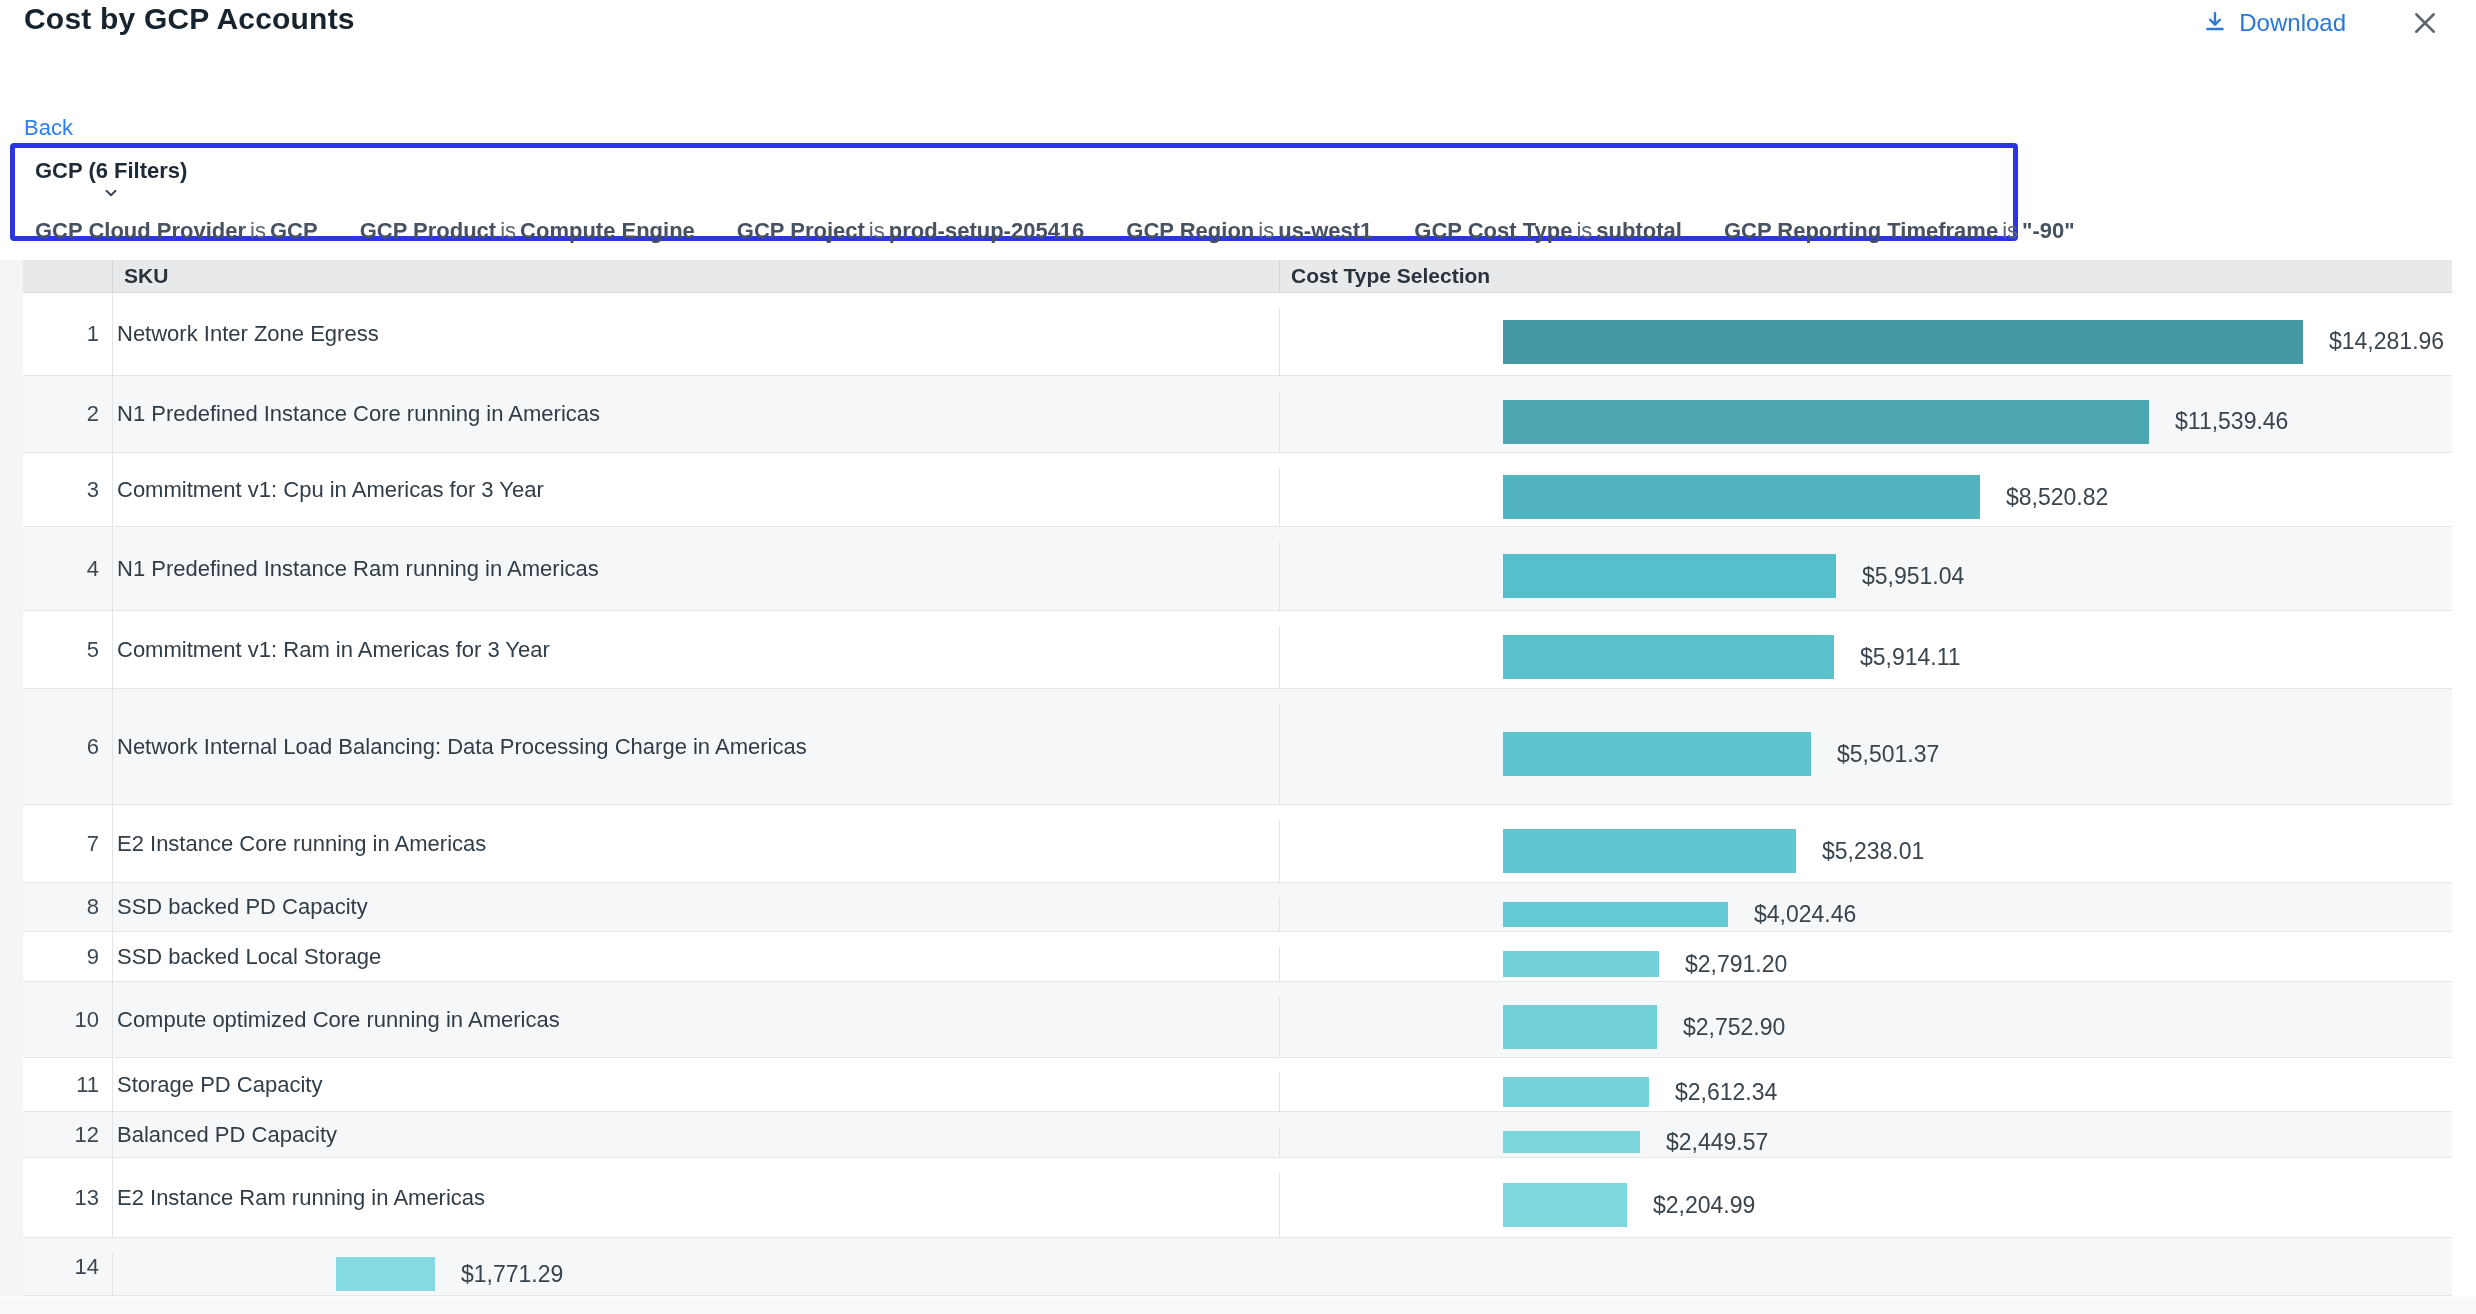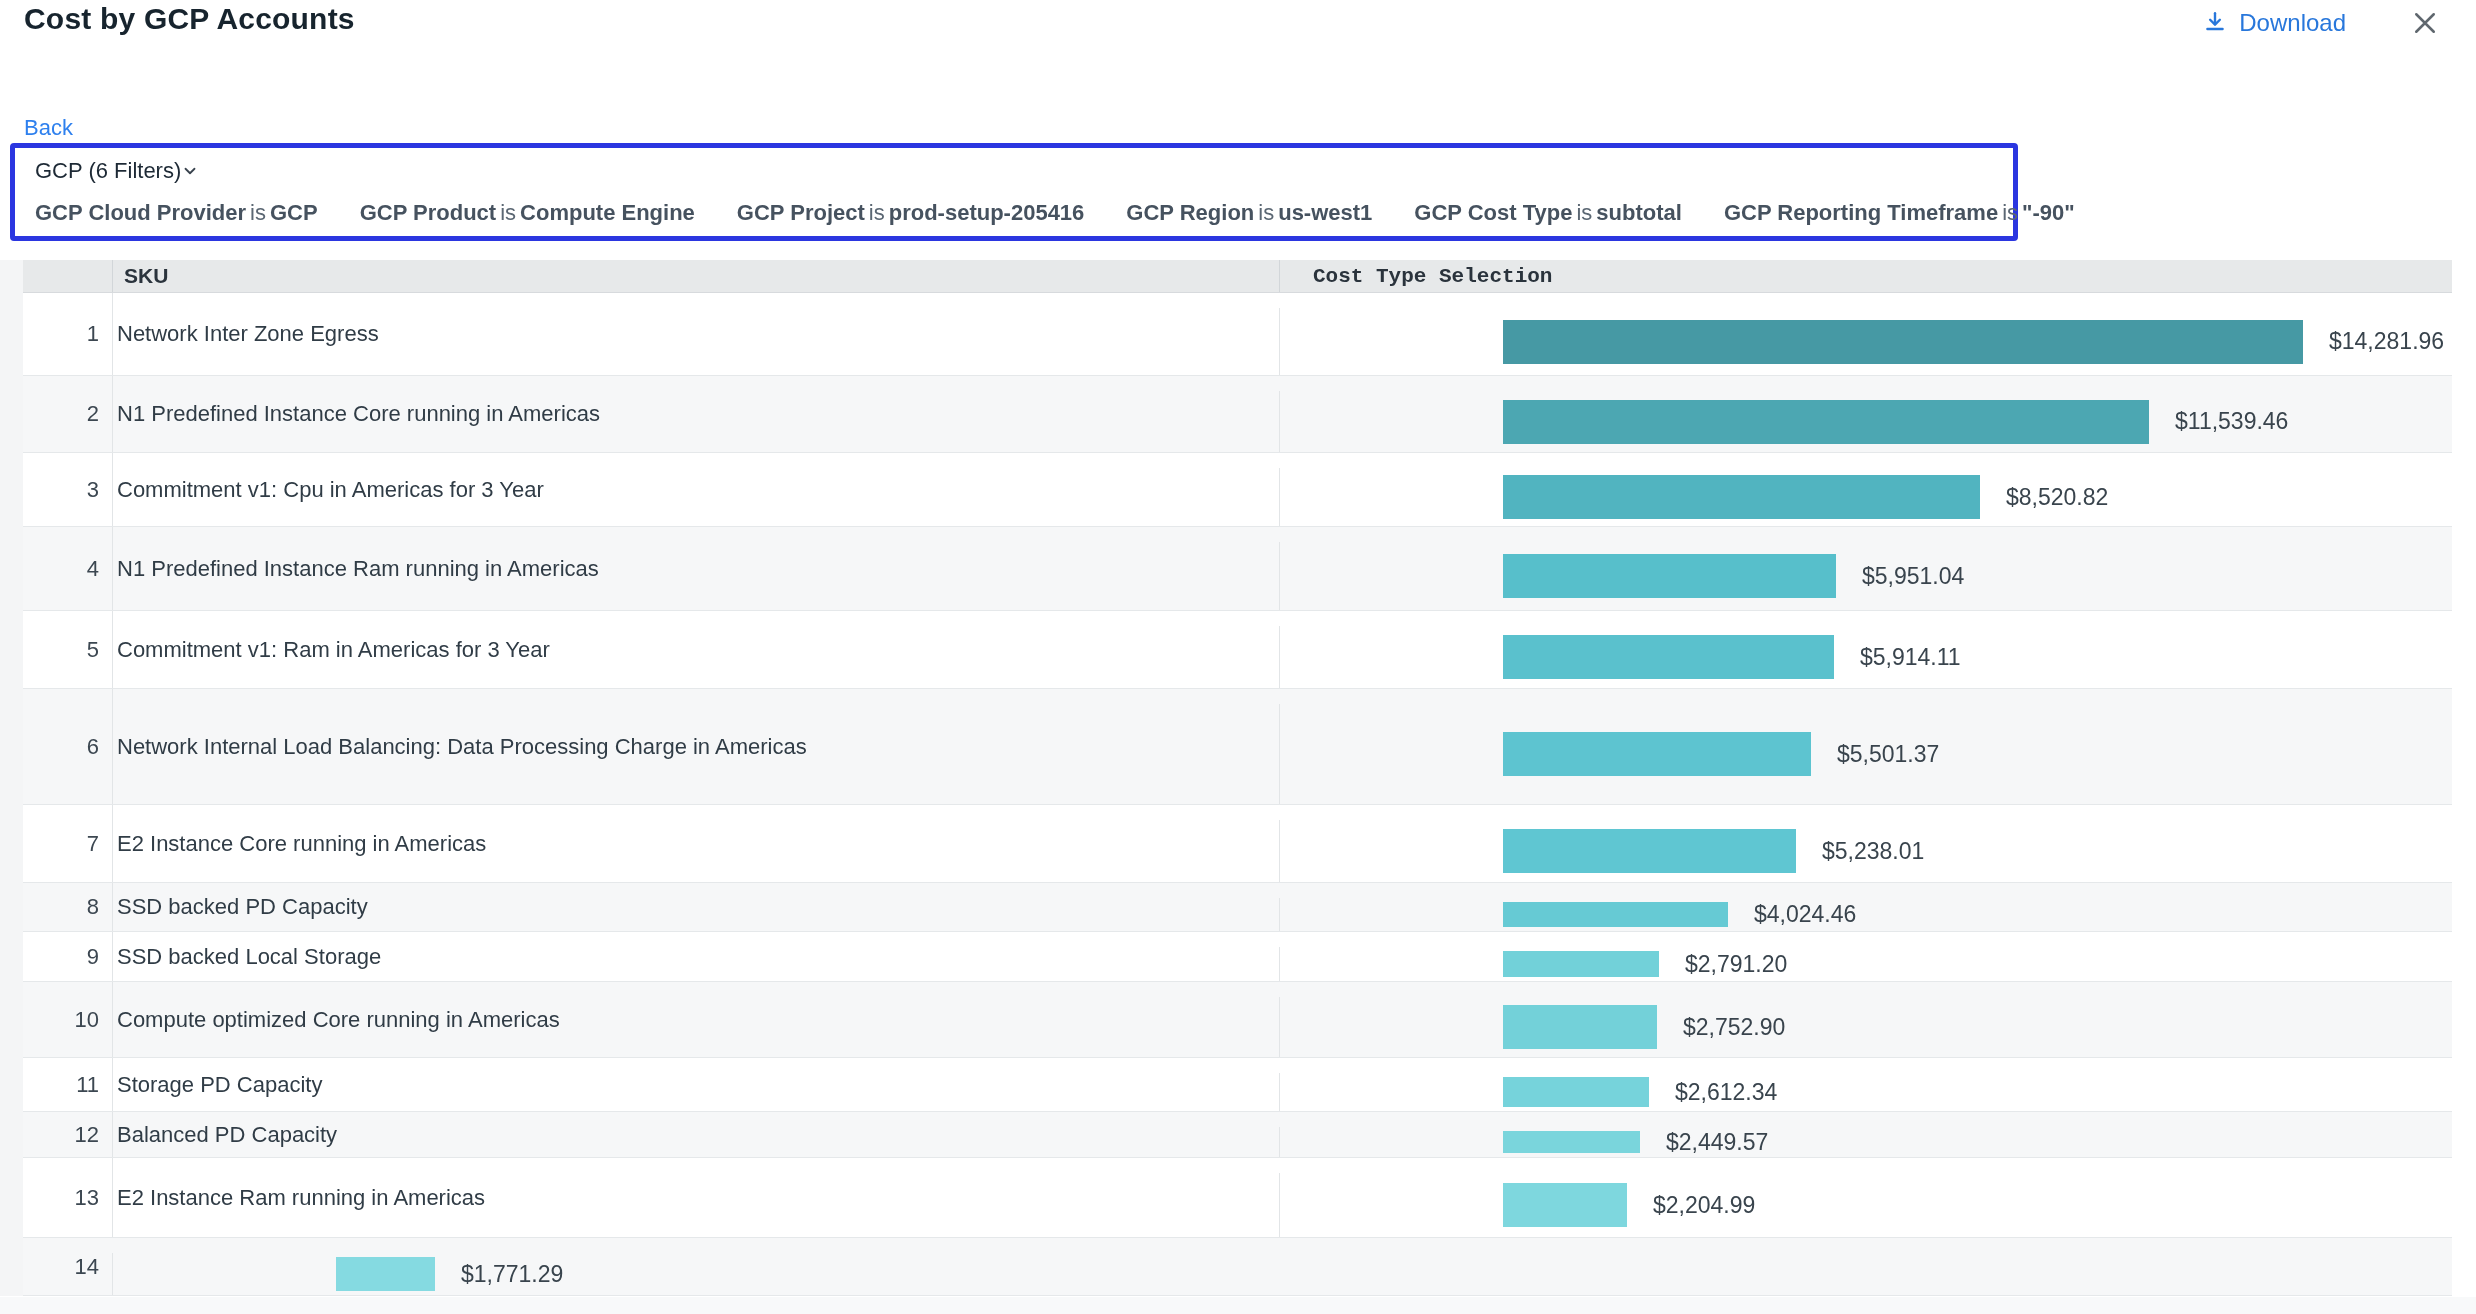--- a/index.html
+++ b/index.html
@@ -34,21 +34,21 @@
   }
 
   
   .filter-panel {
     position:absolute; top:143px; left:10px; width:2008px; height:98px;
     border:5px solid #2b36e0; border-radius:4px; background:#ffffff;
     padding:10px 18px 0 20px;
   }
   .filter-summary {
     display:inline-flex; align-items:center; 
-    font-size:22px; font-weight:400; color:#1d2935; cursor:pointer;
+    font-size:22px; font-weight:700; color:#1d2935; cursor:pointer;flex-direction:column;
   }
   .filter-chips {
     margin-top:16px; display:flex; align-items:center; gap:42px; white-space:nowrap;
   }
   .chip { font-size:22px; color:#46525f; cursor:pointer; }
   .chip b { font-weight:700; }
   .chip .op { font-weight:400; color:#5b6773; padding:0 4px; }
 
   
   .left-gutter { position:absolute; left:0; top:260px; width:23px; height:1036px; background:#f4f5f6; }
@@ -57,21 +57,21 @@
   .cost-table {
     position:absolute; top:260px; left:23px; width:2429px; background:#84cc16;
   }
   .thead {
     height:33px; background:#e7e9ea; display:flex; align-items:center;
     font-size:21px; font-weight:700; color:#2a333c;
     border-bottom:1px solid #d7dadd;
   }
   .col-num { width:89px; height:100%; }
   .col-sku { width:1167px; height:100%; display:flex; align-items:center; padding-left:11px; border-left:1px solid #d2d6d9; }
-  .col-cost { flex:1; height:100%; display:flex; align-items:center; padding-left:33px; border-left:1px solid #d2d6d9;font-family:Liberation Mono, monospace; }
+  .col-cost { flex:1; height:100%; display:flex; align-items:center; padding-left:11px; border-left:1px solid #d2d6d9; }
 
   .row { display:flex; align-items:stretch; border-bottom:1px solid #e5e8ea; background:#ffffff; }
   #rows .row:nth-child(even) { background:#f6f7f8; }
   #rows .row:nth-child(1){height:83px} #rows .row:nth-child(2){height:77px}
   #rows .row:nth-child(3){height:74px} #rows .row:nth-child(4){height:84px}
   #rows .row:nth-child(5){height:78px} #rows .row:nth-child(6){height:116px}
   #rows .row:nth-child(7){height:78px} #rows .row:nth-child(8){height:49px}
   #rows .row:nth-child(9){height:50px} #rows .row:nth-child(10){height:76px}
   #rows .row:nth-child(11){height:54px} #rows .row:nth-child(12){height:46px}
   #rows .row:nth-child(13){height:80px} #rows .row:nth-child(14){height:58px}

